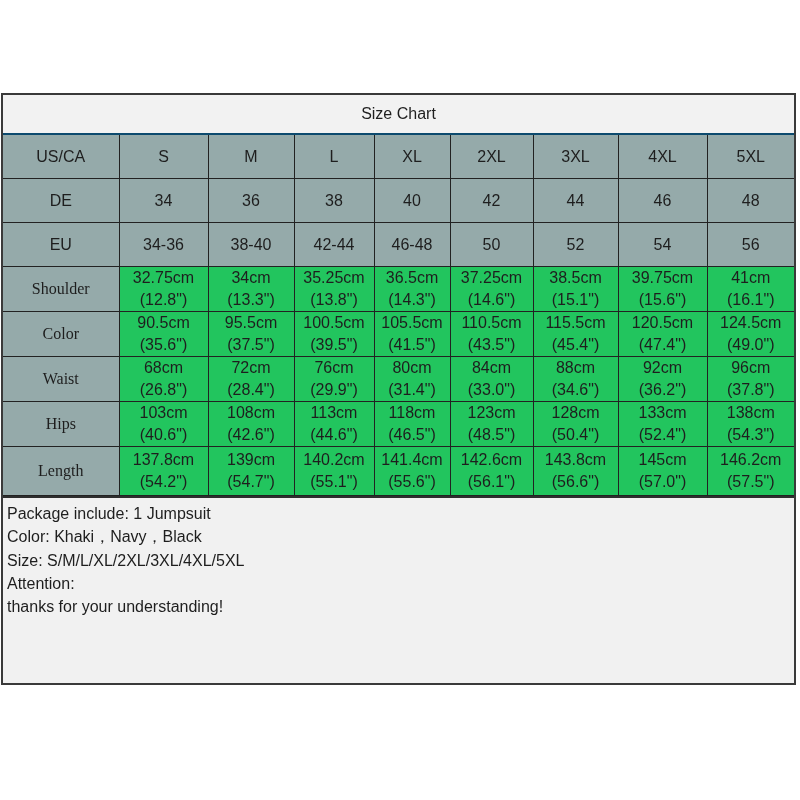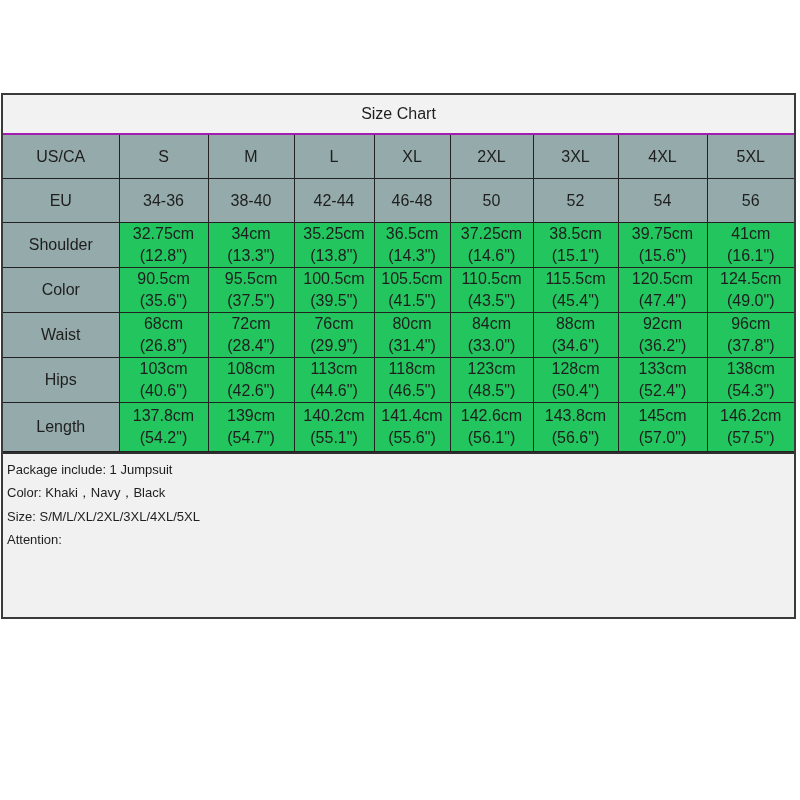--- a/index.html
+++ b/index.html
@@ -1,33 +1,33 @@
 <!DOCTYPE html>
 <html><head>
 <meta charset="utf-8">
 <style>
   html, body { margin:0; padding:0; background:#ffffff; }
   body { width:800px; height:800px; position:relative; overflow:hidden;
          font-family:"Liberation Sans", sans-serif; color:#1e1e1e; }
   .sheet { position:absolute; left:1px; top:93px; width:795px;
            border:2px solid #3a3a3a; box-sizing:border-box; background:#f1f1f1; }
   .title { height:38px; line-height:38px; text-align:center; font-size:16px;
-           background:#f2f2f2; border-bottom:2px solid #a21caf; }
+           background:#f2f2f2; border-bottom:2px solid #0c4a6e; }
   table { border-collapse:collapse; width:100%; table-layout:fixed; }
   td { border:1.5px solid #222; text-align:center; vertical-align:middle;
        font-size:16px; padding:0; }
   tr:first-child td { border-top:none;margin-left:12px; }
   td:first-child { border-left:none; }
   td:last-child { border-right:none; }
   tr.hdr td { background:#95aaaa; height:43px; }
   tr.meas td { background:#22c55e; height:44px; line-height:22px; }
-  tr.meas td.label { background:#95aaaa; }
+  tr.meas td.label { background:#95aaaa;font-family:Liberation Serif, serif; }
   tr.meas.tall td { height:48px; }
-  .notes { border-top:2px solid #2e2e2e; padding:4px 4px 6px 4px; font-size:13px;
-           line-height:23.3px; background:#f1f1f1; height:165px; box-sizing:border-box;}
+  .notes { border-top:2px solid #2e2e2e; padding:4px 4px 6px 4px; font-size:16px;
+           line-height:23.3px; background:#f1f1f1; height:187px; box-sizing:border-box;}
   .notes div { white-space:nowrap; }
 </style>
 </head>
 <body>
 
 <div class="sheet">
   <div class="title">Size Chart</div>
   <table>
     <colgroup>
       <col style="width:116px">
@@ -46,20 +46,31 @@
           <td>S</td>
           <td>M</td>
           <td>L</td>
           <td>XL</td>
           <td>2XL</td>
           <td>3XL</td>
           <td>4XL</td>
           <td>5XL</td>
         </tr>
         <tr class="hdr">
+          <td>DE</td>
+          <td>34</td>
+          <td>36</td>
+          <td>38</td>
+          <td>40</td>
+          <td>42</td>
+          <td>44</td>
+          <td>46</td>
+          <td>48</td>
+        </tr>
+        <tr class="hdr">
           <td>EU</td>
           <td>34-36</td>
           <td>38-40</td>
           <td>42-44</td>
           <td>46-48</td>
           <td>50</td>
           <td>52</td>
           <td>54</td>
           <td>56</td>
         </tr>
@@ -240,14 +251,15 @@
             <div>(57.5")</div>
           </td>
         </tr>
       </tbody>
   </table>
   <div class="notes" id="notes">
       <div>Package include: 1  Jumpsuit</div>
       <div>Color:  Khaki，Navy，Black</div>
       <div>Size: S/M/L/XL/2XL/3XL/4XL/5XL</div>
       <div>Attention:</div>
+      <div>thanks for your understanding!</div>
     </div>
 </div>
 
 </body></html>

